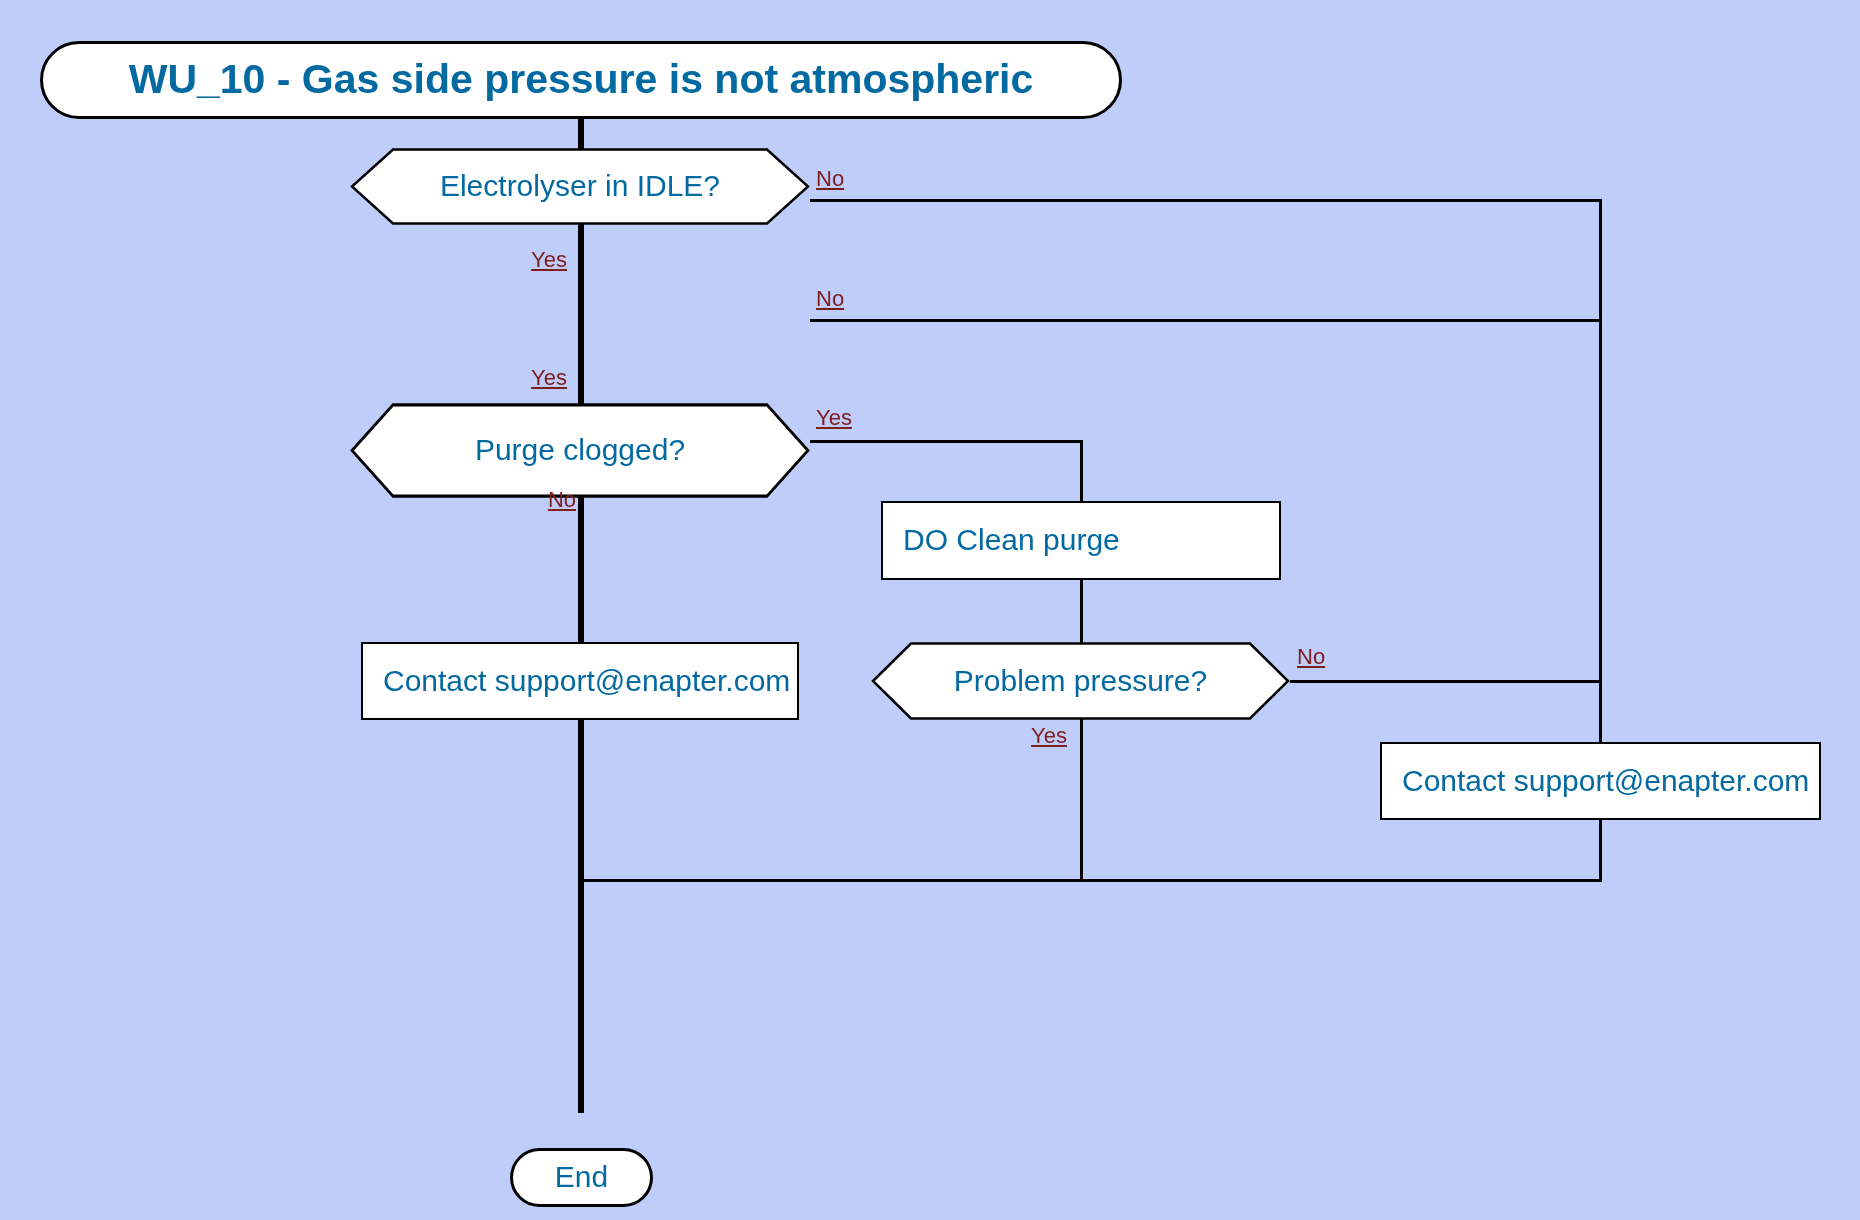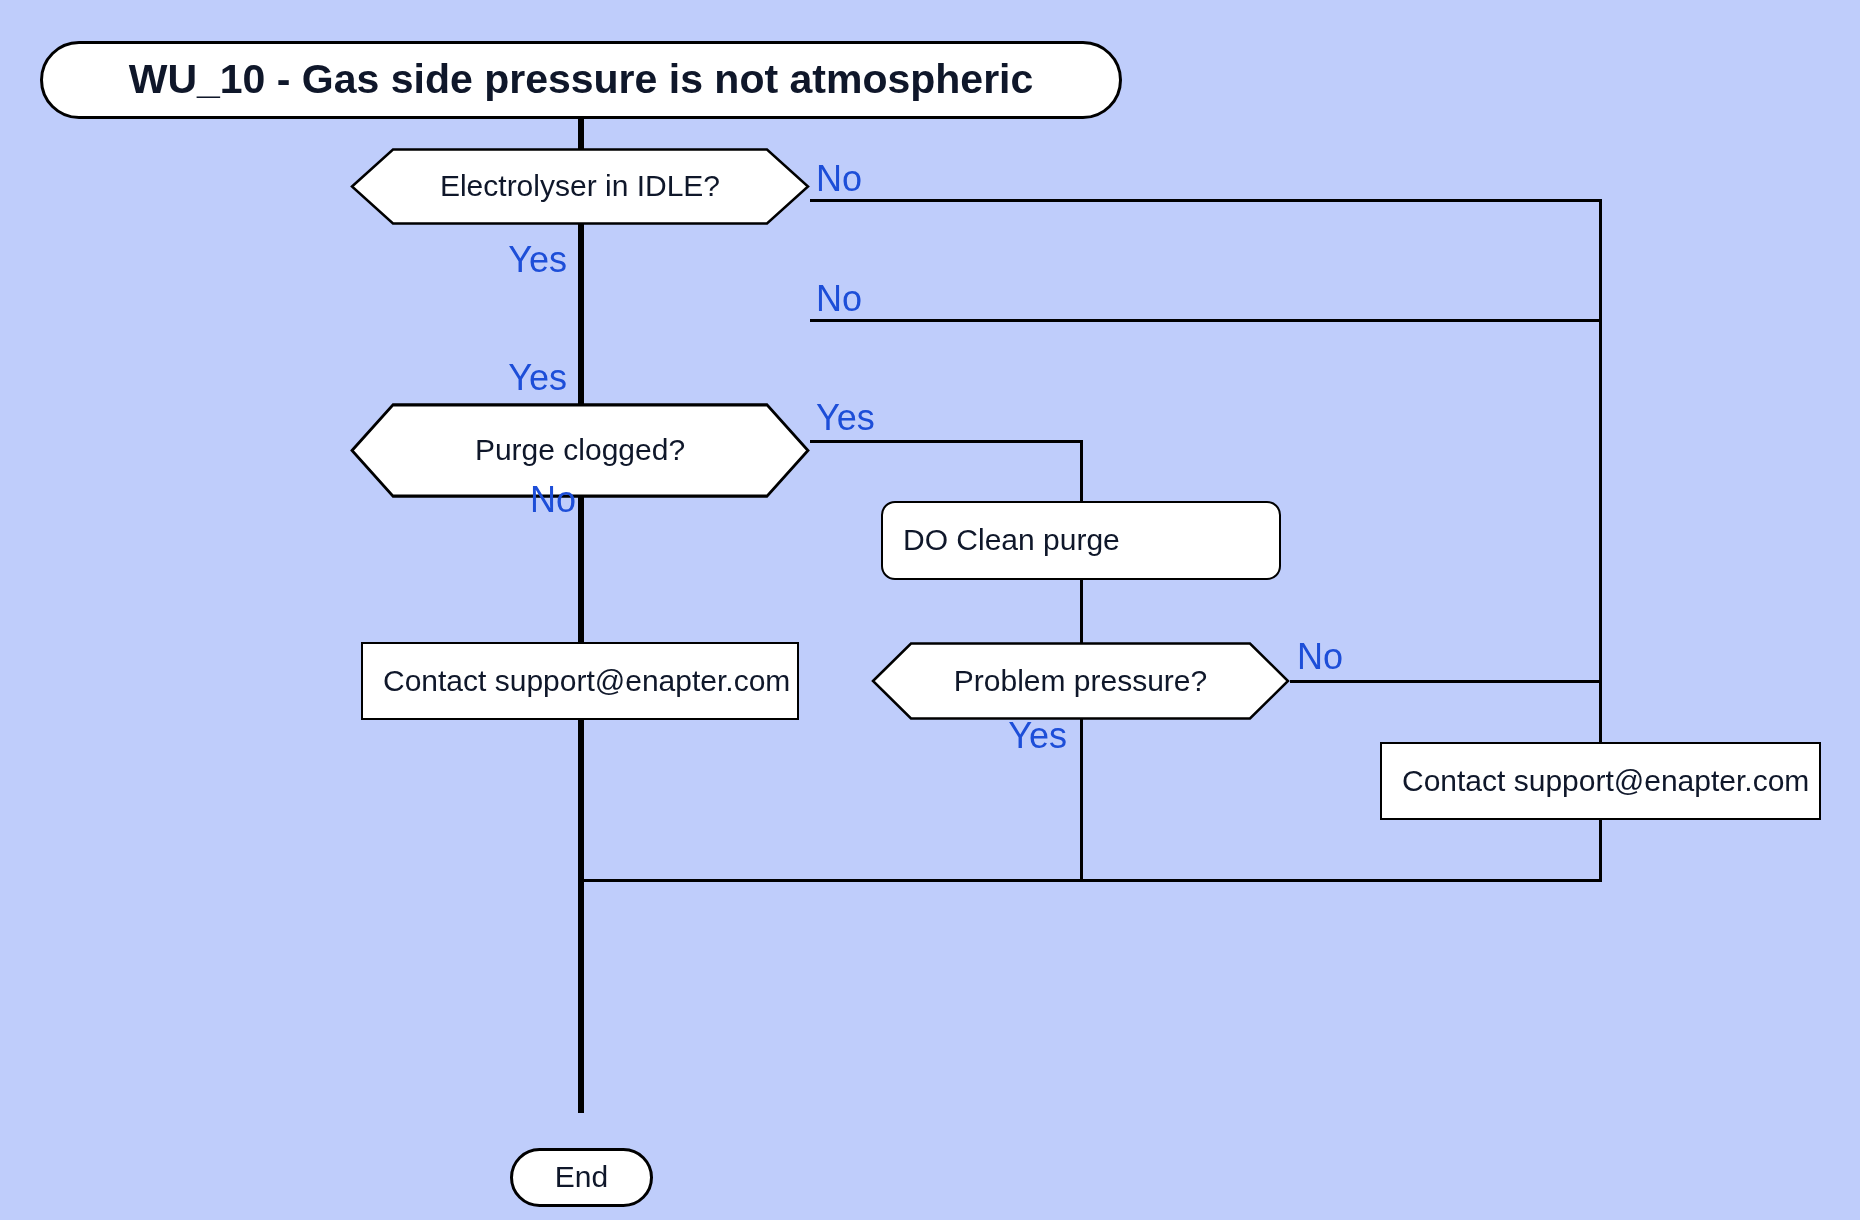--- a/index.html
+++ b/index.html
@@ -16,21 +16,21 @@
     overflow:hidden;
   }
   .canvas{position:relative;width:1860px;height:1220px;background:var(--bg);}
 
   
   .edge{position:absolute;background:var(--stroke);z-index:1;}
 
   
   .node{position:absolute;z-index:2;display:flex;align-items:center;justify-content:center;}
   .node-label{
-    font-size:30px;color:#0f172a;line-height:1.15;white-space:nowrap;text-align:center;
+    font-size:30px;color:#0369a1;line-height:1.15;white-space:nowrap;text-align:center;
   }
 
   .terminator{
     background:var(--fill);
     border:3px solid var(--stroke);
   }
   .title-node{
     border-radius:39px;
     left:40px;top:41px;width:1082px;height:78px;
   }
@@ -48,22 +48,23 @@
   }
 
   .hex-node{background:transparent;border:none;}
   .hex-node svg{position:absolute;left:0;top:0;width:100%;height:100%;}
   .hex-node polygon{fill:var(--fill);stroke:var(--stroke);stroke-width:2.5;}
   .hex-node .node-label{position:relative;}
 
   
   .edge-label{
     position:absolute;z-index:3;
-    font-size:36px;line-height:34px;color:#1d4ed8;
+    font-size:22px;line-height:34px;color:#7f1d1d;
     white-space:nowrap;
+    text-decoration:underline;
   }
   .edge-label.r{text-align:right;}
 </style>
 </head>
 <body>
 
 <div class="canvas">
 
   <div class="edge" style="left:578px;top:119px;width:6px;height:994px;"></div>
   <div class="edge" style="left:810px;top:199px;width:791px;height:2.5px;"></div>
@@ -88,21 +89,21 @@
   </div>
 
 
   <div class="node hex-node" style="left:350px;top:403px;width:460px;height:95px;">
     <svg viewBox="0 0 460 77" preserveAspectRatio="none">
       <polygon points="2,38.5 43,1.5 417,1.5 458,38.5 417,75.5 43,75.5"></polygon>
     </svg>
     <span class="node-label">Purge clogged?</span>
   </div>
 
-  <div class="node rect-node" style="left:881px;top:501px;width:400px;height:79px;border-radius:14px;">
+  <div class="node rect-node" style="left:881px;top:501px;width:400px;height:79px;">
     <span class="node-label">DO Clean purge</span>
   </div>
 
   <div class="node rect-node" style="left:361px;top:642px;width:438px;height:78px;">
     <span class="node-label">Contact support@enapter.com</span>
   </div>
 
   <div class="node hex-node" style="left:871px;top:642px;width:419px;height:78px;">
     <svg viewBox="0 0 419 78" preserveAspectRatio="none">
       <polygon points="2,39 40,1.5 379,1.5 417,39 379,76.5 40,76.5"></polygon>

